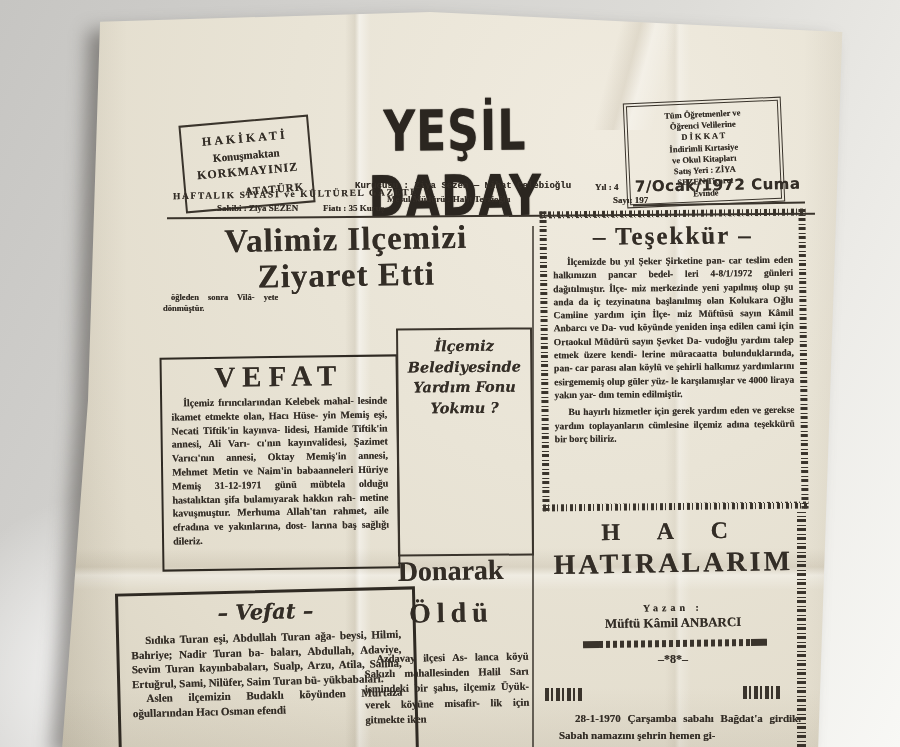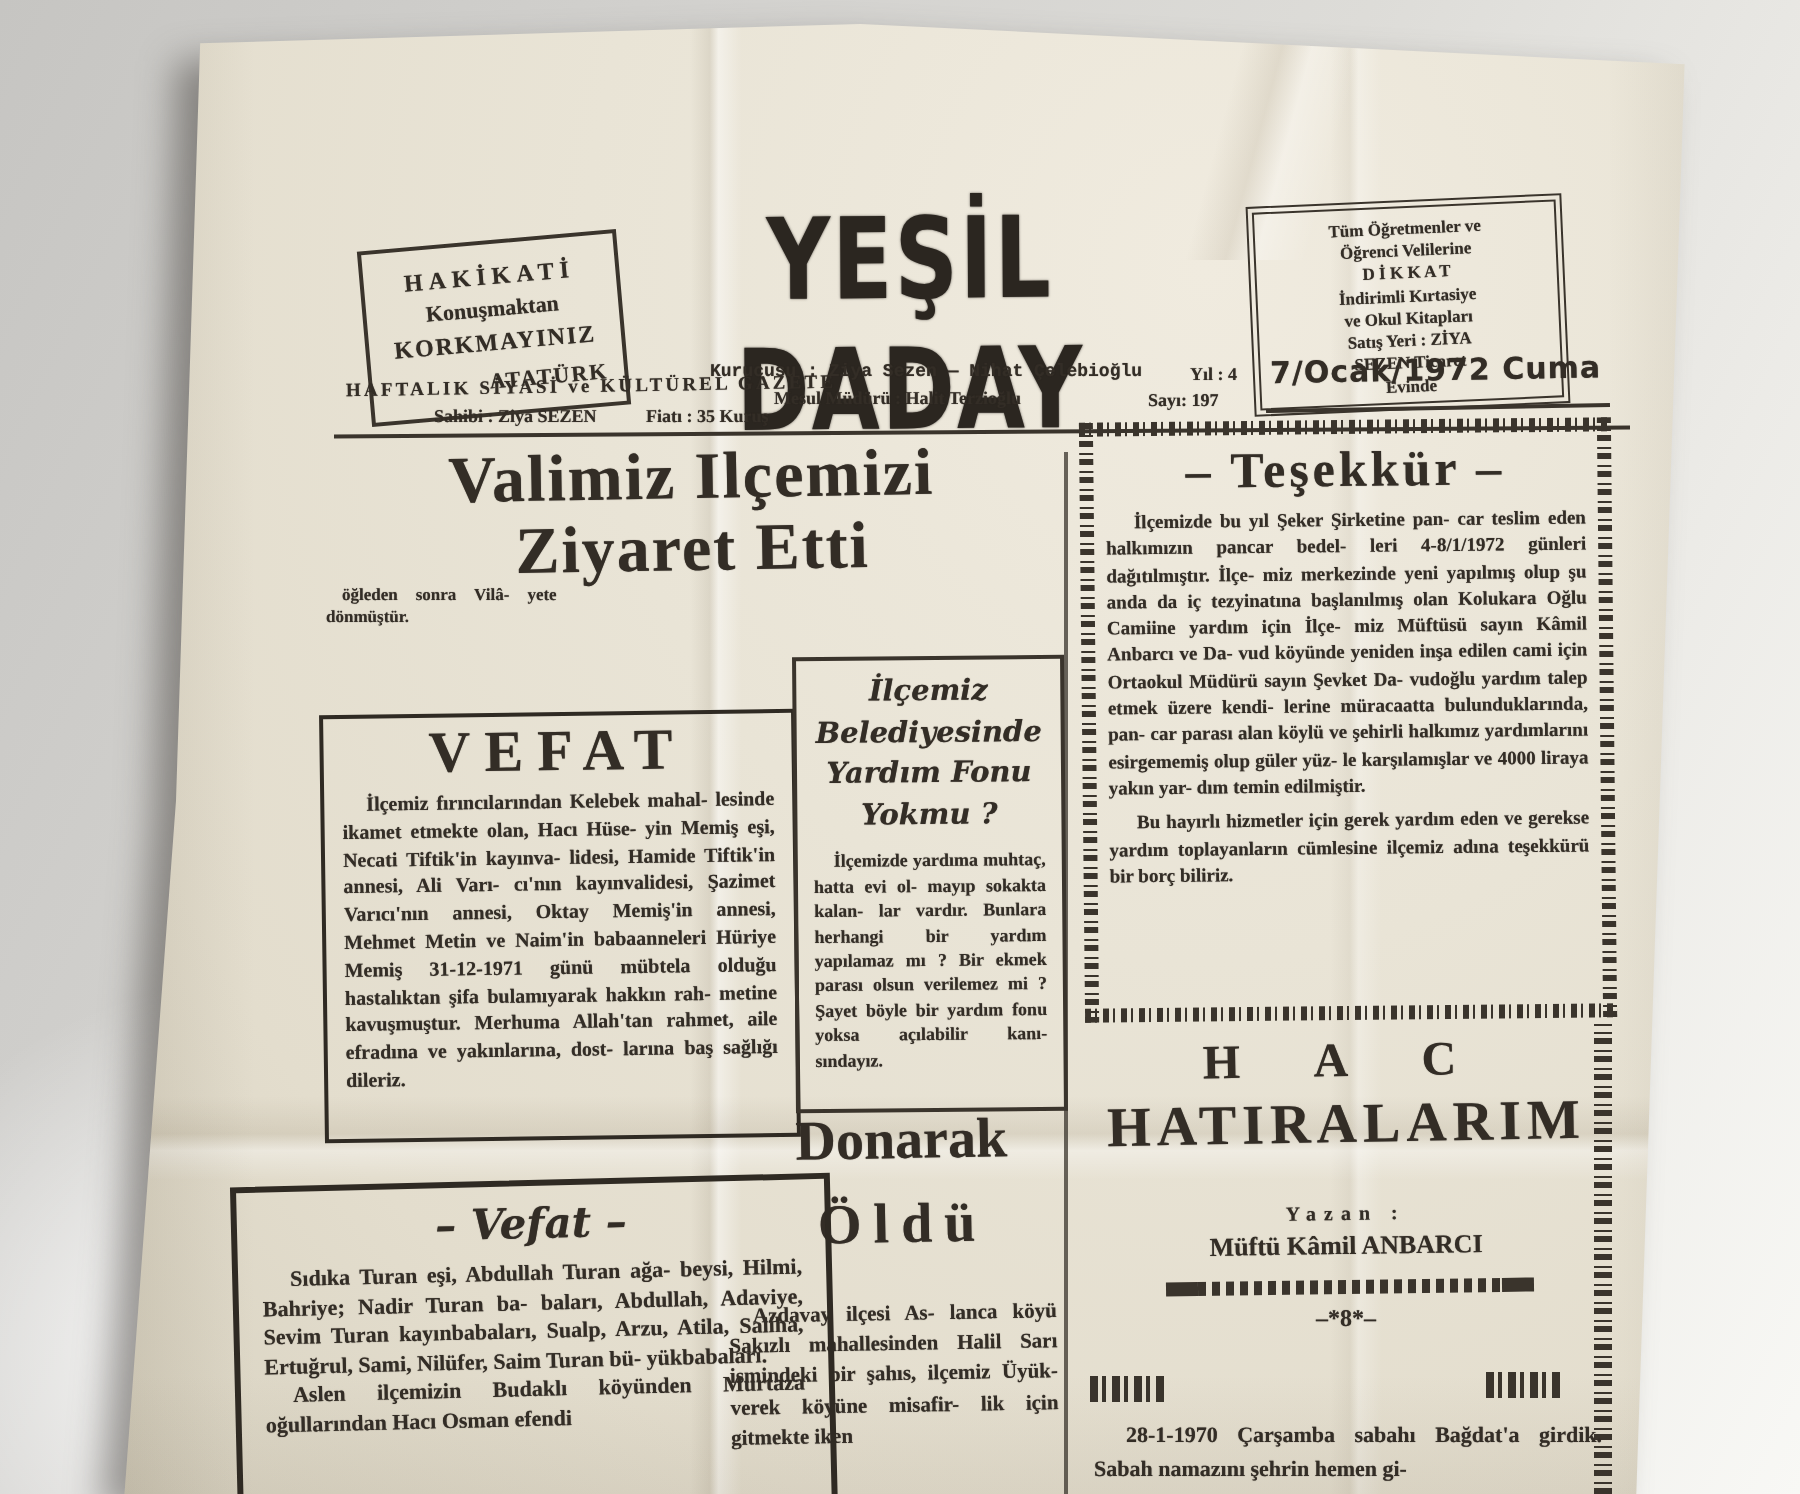--- a/index.html
+++ b/index.html
@@ -48,21 +48,21 @@
   .date-line { left:580px; top:176px; width:180px; font-family:"DejaVu Sans", sans-serif;
     font-weight:bold; font-size:15px; letter-spacing:.5px; transform:rotate(-1deg); }
   .date-rule { left:578px; top:203px; width:172px; height:2px; background:#3a342c; transform:rotate(-1deg); }
   .meta { font-size:9px; font-weight:bold; white-space:nowrap; }
   .gazete { left:118px; top:189px; letter-spacing:1.6px; font-size:9.5px; transform:rotate(-1deg); }
   .sahibi { left:162px; top:203px; }
   .fiati  { left:268px; top:203px; }
   .kurucusu { left:300px; top:181px;font-family:Liberation Mono, monospace; }
   .yil      { left:540px; top:182px; }
   .mesul    { left:332px; top:194px; }
-  .sayi     { left:519px; top:195px; }
+  .sayi     { left:558px; top:195px; }
   .main-rule { left:112px; top:215px; width:648px; height:2px; background:#3a342c; transform:rotate(-.4deg); }
 
   
   .headline { left:115px; top:222px; width:352px; text-align:center; font-weight:bold;
     font-size:33px; line-height:1.08; transform:rotate(-1deg); letter-spacing:1px; }
   .lead-cols { left:108px; top:292px; width:364px; column-count:3; column-gap:9px;
     font-size:8.5px; font-weight:bold; text-align:justify; line-height:1.35; }
   .lead-cols p { text-indent:8px; }
 
   
@@ -121,21 +121,21 @@
     border-left:16px solid #3a342c; border-right:16px solid #3a342c; transform:rotate(-.8deg); }
   .part-number { left:484px; top:652px; width:268px; text-align:center; font-size:12px; font-weight:bold; }
   .continuation { left:484px; top:672px; width:268px; text-align:center; font-size:12px; font-weight:bold; }
   .corner-orn { width:38px; height:13px;
     background:repeating-linear-gradient(90deg, #3a342c 0 4px, transparent 4px 6px, #3a342c 6px 8px, transparent 8px 11px); }
   .corner-orn.l { left:490px; top:688px; } .corner-orn.r { left:688px; top:686px; }
   .right-chain { left:742px; top:512px; width:9px; height:235px;
     background:repeating-linear-gradient(0deg, #3a342c 0 3px, transparent 3px 5px, #3a342c 5px 6px, transparent 6px 9px); }
   .hac-body { left:492px; top:710px; width:254px; font-size:11px; font-weight:bold;
     text-align:justify; line-height:1.5; }
-  .hac-body .ind { text-indent:16px; }
+  .hac-body .ind { text-indent:16px;margin-left:12px; }
 </style>
 </head>
 <body>
 
 <div class="bg-glow"></div>
 <div class="paper-shadow">
     <div></div>
   </div>
 
 <div class="paper">
@@ -192,23 +192,20 @@
       </div>
   </div>
 
   <div class="blk fund-box">
     <div class="fund-title ink">
       <div>İlçemiz</div>
       <div>Belediyesinde</div>
       <div>Yardım Fonu</div>
       <div>Yokmu ?</div>
     </div>
-    <div class="fund-body ink">
-        <p class="ind">İlçemizde yardıma muhtaç, hatta evi ol- mayıp sokakta kalan- lar vardır. Bunlara herhangi bir yardım yapılamaz mı ? Bir ekmek parası olsun verilemez mi ? Şayet böyle bir yardım fonu yoksa açılabilir kanı- sındayız.</p>
-      </div>
   </div>
 
   <div class="blk donarak-head ink">
     <div>Donarak</div>
     <div class="l2">Öldü</div>
   </div>
   <div class="blk donarak-body ink">
       <p class="ind">Azdavay ilçesi As- lanca köyü Sakızlı mahallesinden Halil Sarı ismindeki bir şahıs, ilçemiz Üyük- verek köyüne misafir- lik için gitmekte iken</p>
     </div>
 

